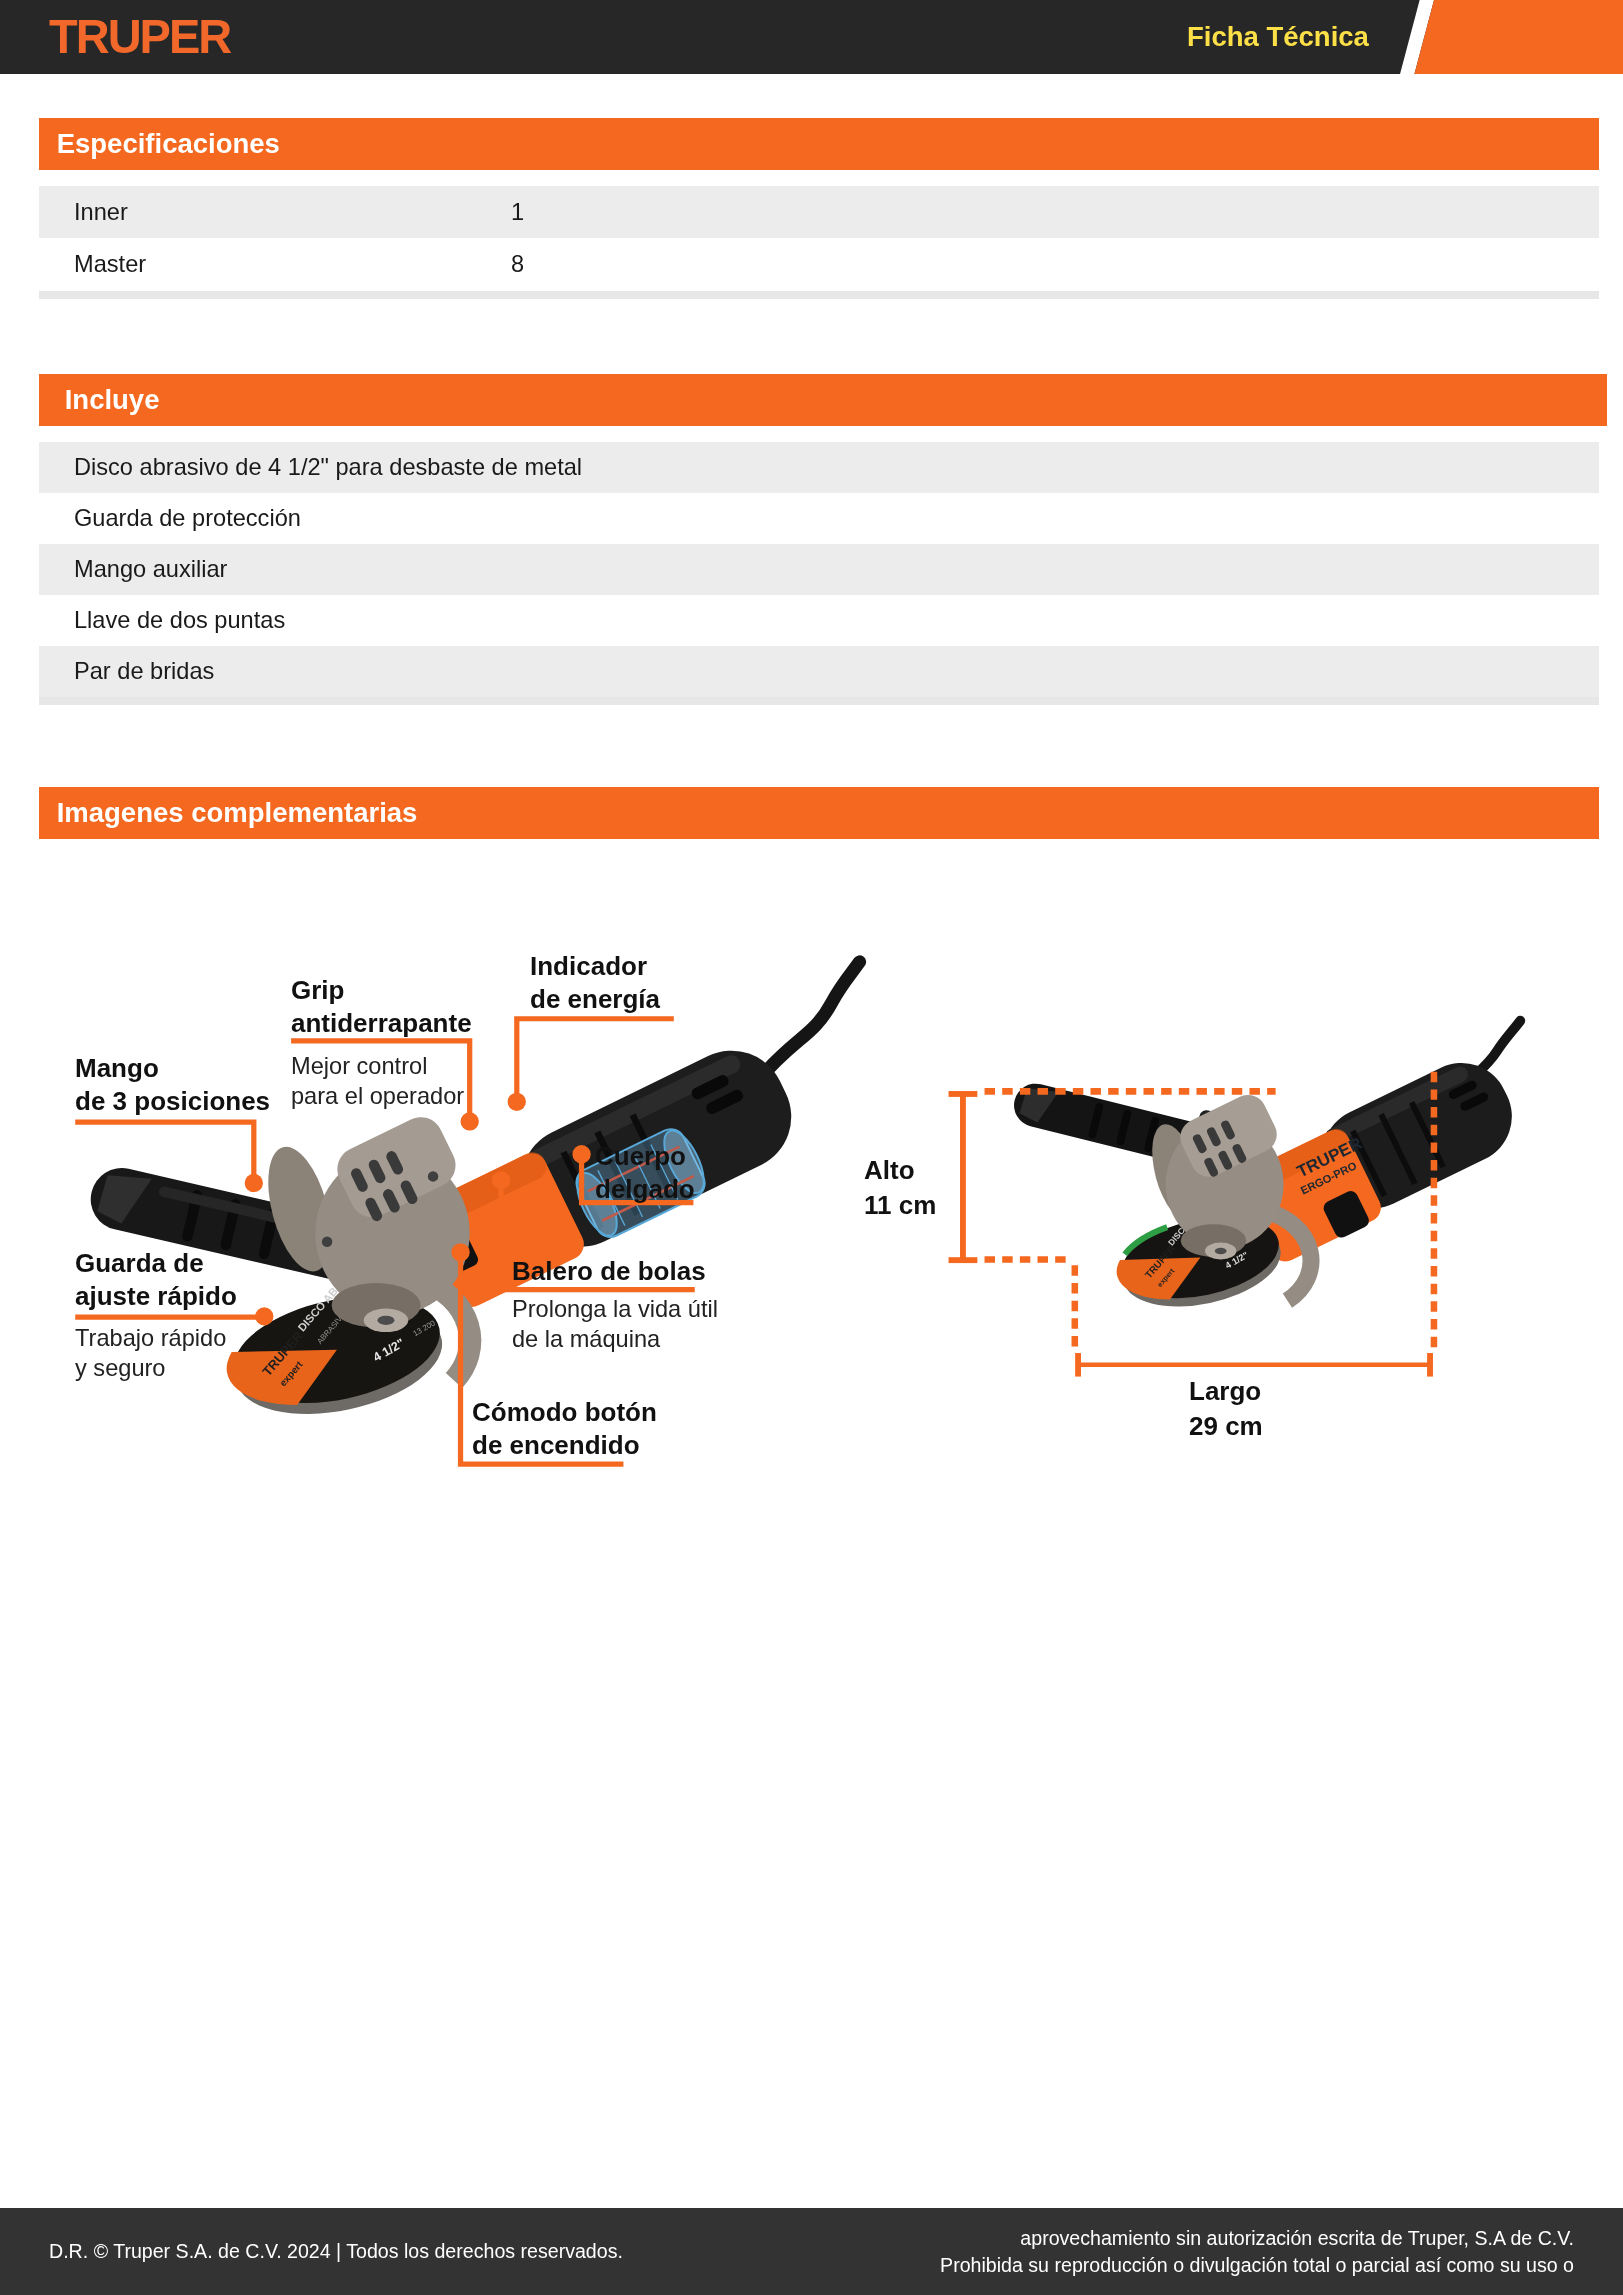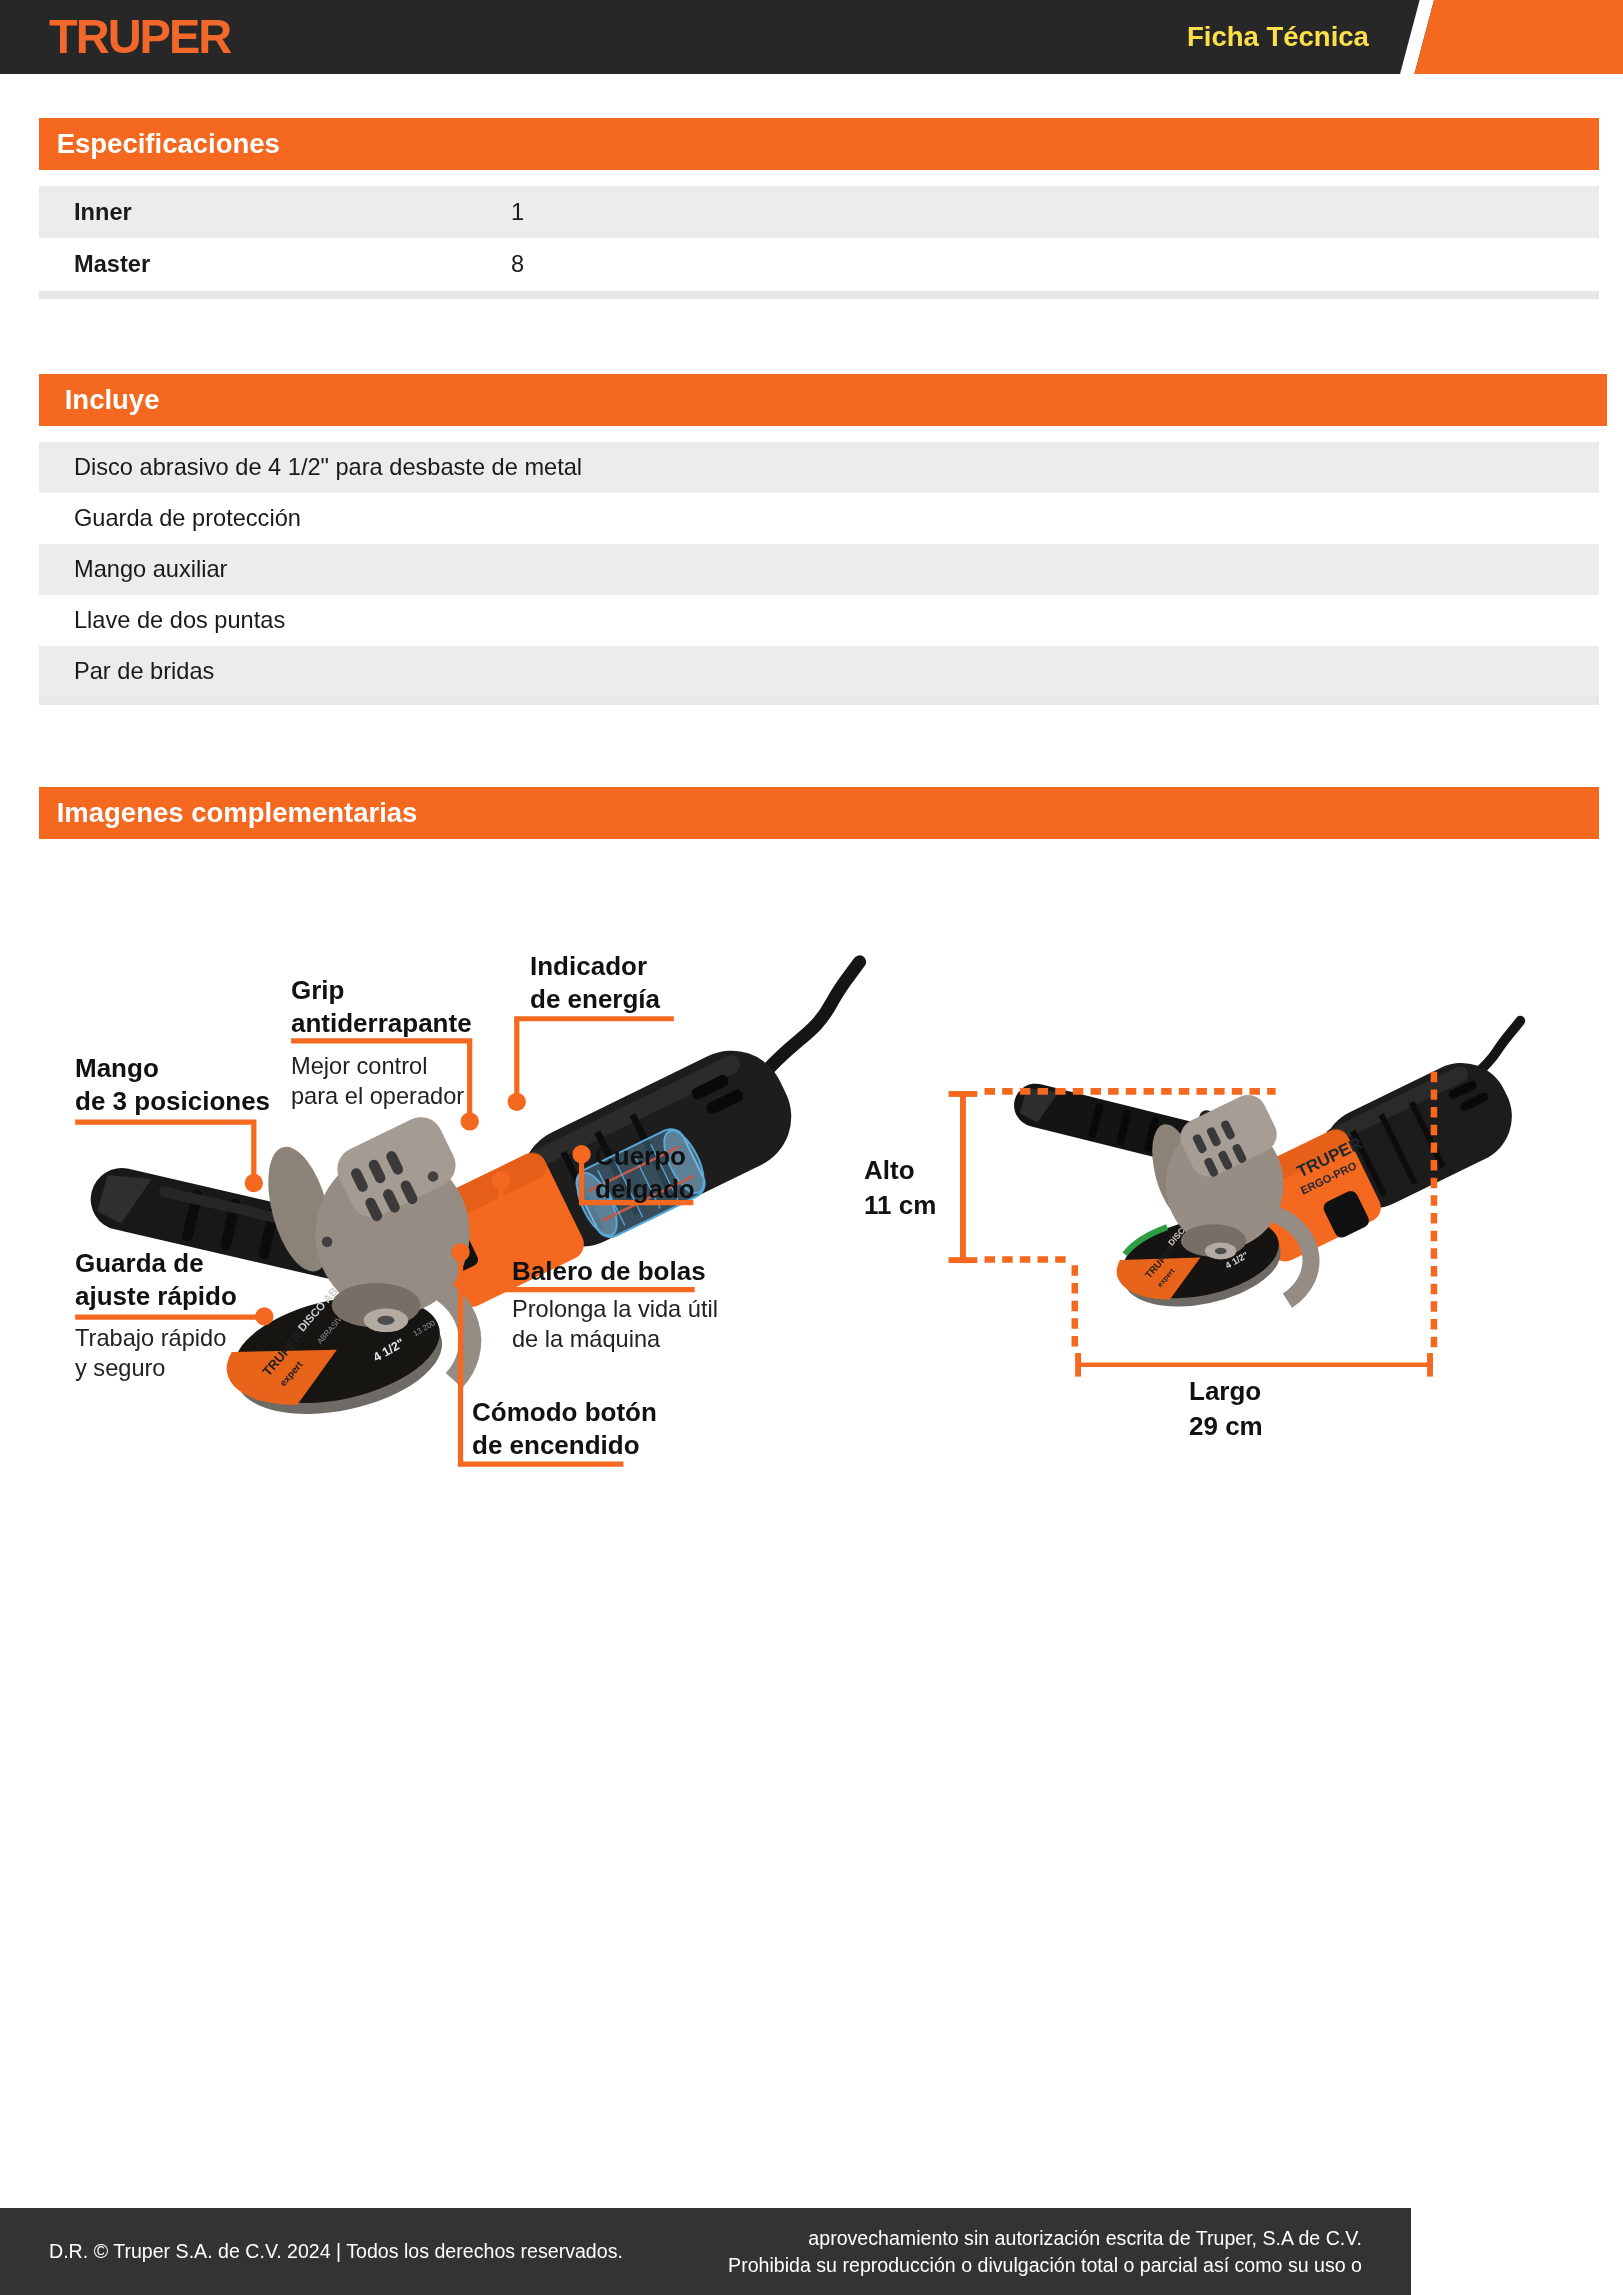--- a/index.html
+++ b/index.html
@@ -16,36 +16,36 @@
   .wedge{position:absolute;right:0;top:0;}
 
   
   .bar{position:absolute;left:39px;width:1560px;height:52px;background:#F4681F;}
   .bar span{display:block;padding-left:17.7px;line-height:52px;font-size:27.5px;
         font-weight:bold;color:#ffffff;}
 
   
   .row{position:absolute;left:39px;width:1560px;background:#ffffff;font-size:23.6px;}
   .row.gray{background:#ECECEC;}
-  .row .rl{position:absolute;left:35px;top:0;font-weight:bold;}
+  .row .rl{position:absolute;left:35px;top:0;font-weight:normal;}
   .row .rv{position:absolute;left:472px;top:0;}
   .row .ri{position:absolute;left:35px;top:0;}
   .strip{position:absolute;left:39px;width:1560px;height:7.9px;background:#E7E7E7;}
 
   
   .co{position:absolute;z-index:3;}
   .co .t{display:block;font-size:26px;font-weight:bold;line-height:33px;color:#111;}
   .co .d{display:block;font-size:23.6px;font-weight:normal;line-height:30px;color:#222;}
   .dim{position:absolute;z-index:3;}
   .dim .t{display:block;font-size:26px;font-weight:bold;line-height:35px;color:#111;}
 
   .fig-svg{position:absolute;left:0;top:0;z-index:1;}
 
   
-  .footer{position:absolute;left:0;top:2208px;width:1411px;height:87px;background:#333333;}
+  .footer{position:absolute;left:0;top:2208px;width:1623px;height:87px;background:#333333;}
   .f-left{position:absolute;left:49px;top:0;height:87px;display:flex;align-items:center;
         font-size:19.6px;color:#ffffff;}
   .f-right{position:absolute;right:49px;top:0;height:87px;display:flex;flex-direction:column;
         justify-content:center;text-align:right;font-size:19.6px;line-height:27px;color:#ffffff;}
 </style>
 </head>
 <body>
 
 <div class="page">
 

